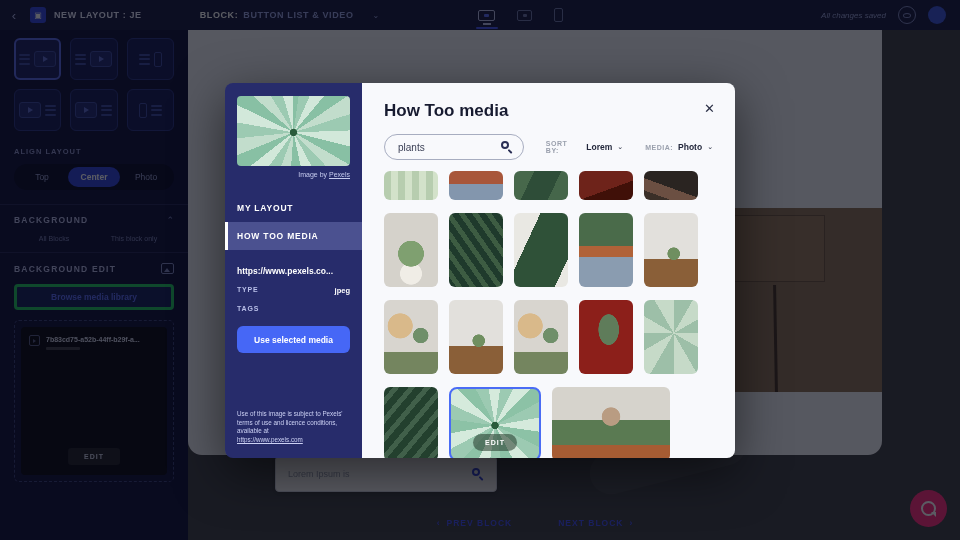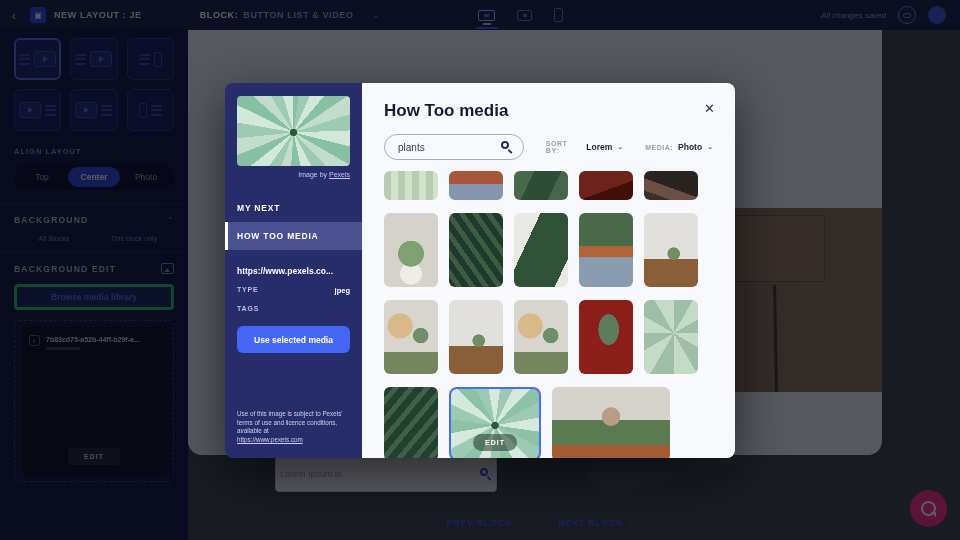--- a/index.html
+++ b/index.html
@@ -95,21 +95,21 @@
   .ph-slab { position:absolute; left:16%; top:36%; width:7%; height:42%; background:#2e3134; border-radius:5px; }
   .ph-ball { position:absolute; left:37%; top:26%; width:26px; height:26px; border-radius:50%; background:#6b4a33; }
   .ph-cube { position:absolute; left:33%; top:52%; width:24px; height:24px; background:#e6e2da; border-radius:2px; }
   .ph-teal { position:absolute; left:29%; top:74%; width:34px; height:20px; background:#7ba49b; }
   .ph-blob { position:absolute; left:5%; top:66%; width:36px; height:36px; border-radius:50%; background:#7d98a8; }
   .ph-board { position:absolute; left:58%; top:4%; width:33%; height:36%; background:#97795a; border:1px solid #6d573e; }
   .ph-pencil { position:absolute; top:42%; width:3px; height:58%; background:#453423; }
   .decor { position:absolute; left:400px; top:408px; width:160px; height:42px; background:rgba(255,255,255,.05);
     border-radius:22px; transform:rotate(-14deg); }
   .canvas-search { position:absolute; left:87px; top:426px; width:222px; height:36px; background:#fff;
-    border:1px solid #d9dce6; border-radius:4px; display:flex; align-items:center; padding:0 4px;
+    border:1px solid #d9dce6; border-radius:4px; display:flex; align-items:center; padding:0 12px;
     box-shadow:0 1px 3px rgba(0,0,0,.15); }
   .canvas-search .txt { font-size:9px; color:#9aa1b2; flex:1; }
   .mag { position:relative; width:12px; height:12px; flex:none; }
   .mag .lens { position:absolute; left:0; top:0; width:8px; height:8px; border:2px solid #3a4ae8; border-radius:50%; }
   .mag .handle { position:absolute; left:8px; top:8px; width:5px; height:2px; background:#3a4ae8;
     transform:rotate(45deg); transform-origin:0 0; border-radius:1px; }
   .mag.dark .lens { border-color:#2a2f55; } .mag.dark .handle { background:#2a2f55; }
   .blocknav { position:absolute; left:0; top:488px; width:694px; display:flex; justify-content:center; gap:46px; }
   .blocknav a { font-size:8.5px; font-weight:bold; letter-spacing:1px; color:#4250f0; cursor:pointer;
     display:flex; gap:6px; align-items:center; text-decoration:none; }
@@ -368,21 +368,21 @@
 
   <div id="overlay"></div>
 
   <div id="modal">
     <div class="m-left">
       <div class="m-preview"></div>
       <div class="m-credit">
         <span>Image by </span><a>Pexels</a>
       </div>
       <div class="m-menu">
-        <div class="it">MY NEXT</div>
+        <div class="it">MY LAYOUT</div>
         <div class="it active">HOW TOO MEDIA</div>
       </div>
       <div class="m-url">https://www.pexels.co...</div>
       <div class="m-kv">
         <span class="k">TYPE</span>
         <span class="v">jpeg</span>
       </div>
       <div class="m-kv">
         <span class="k">TAGS</span>
       </div>

